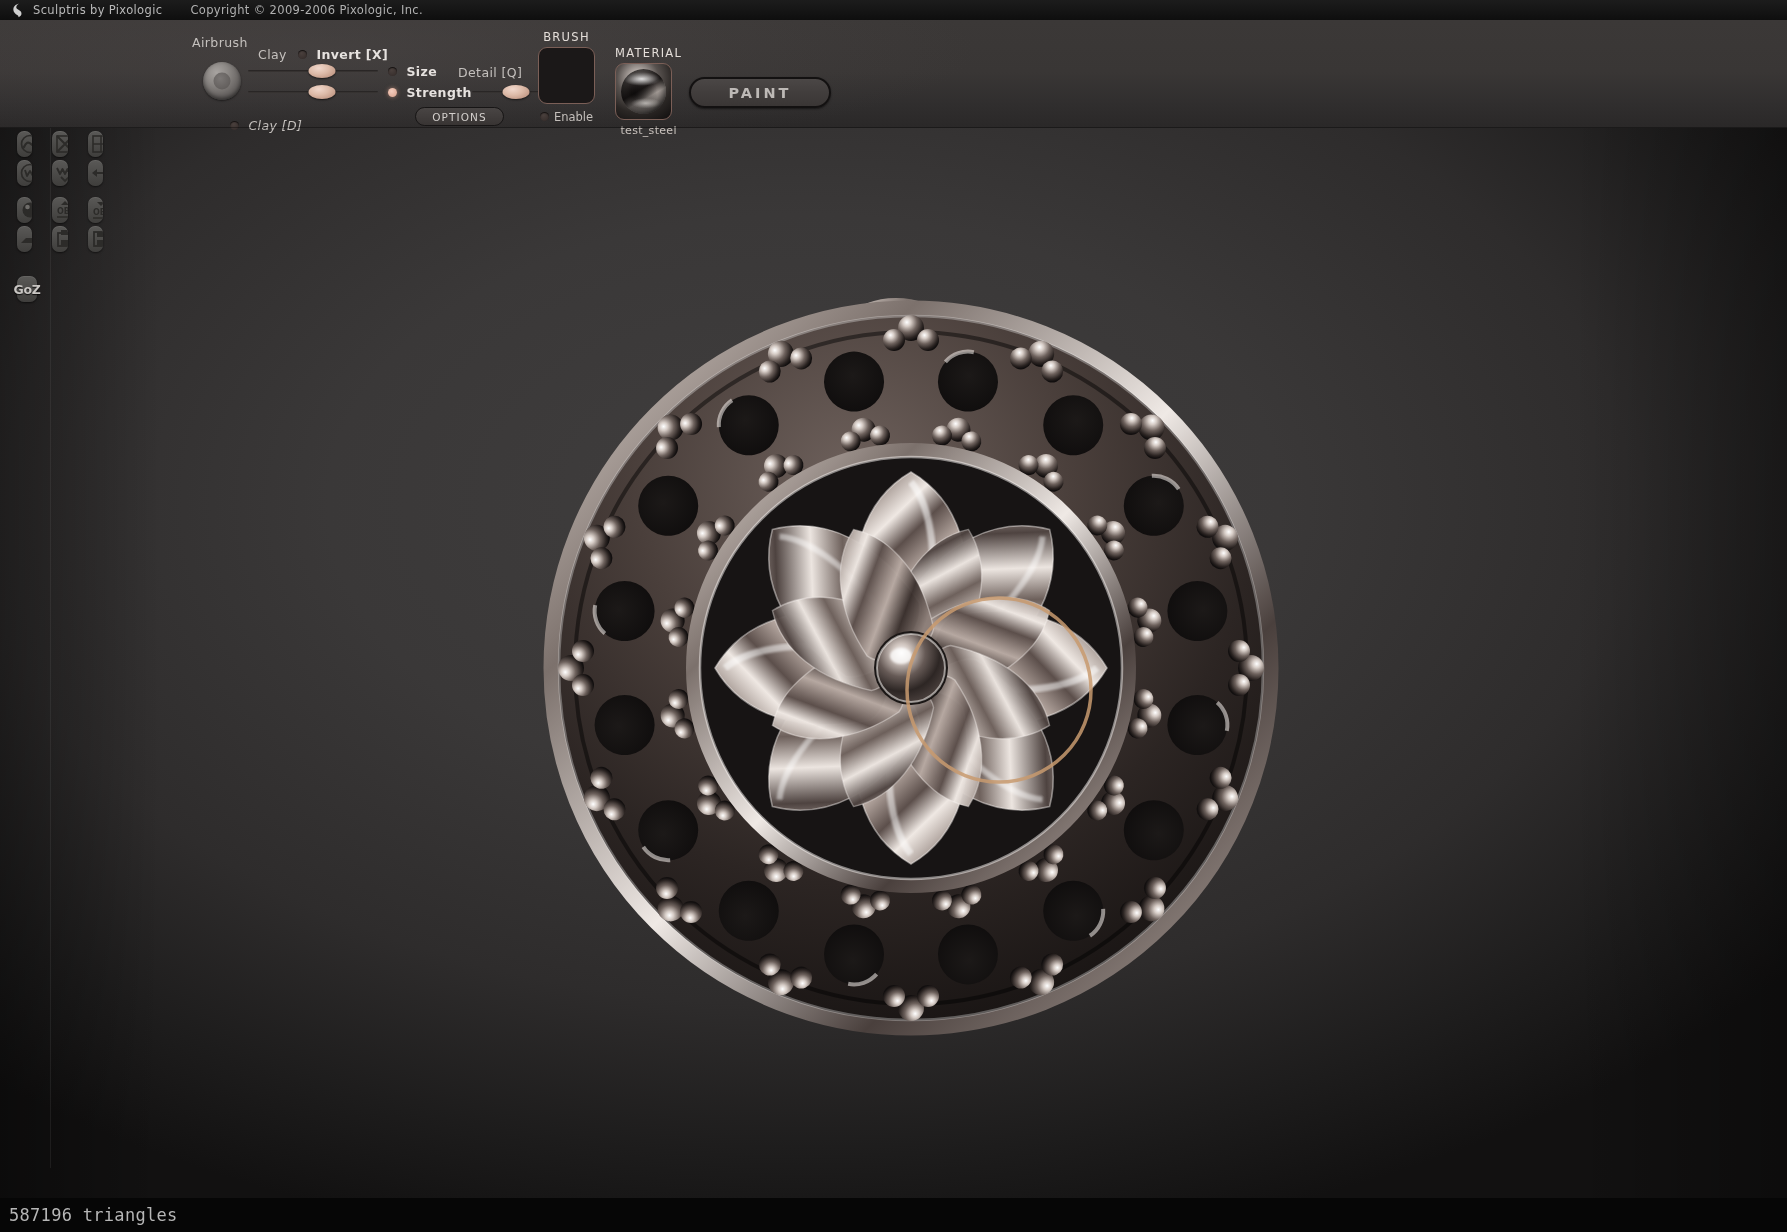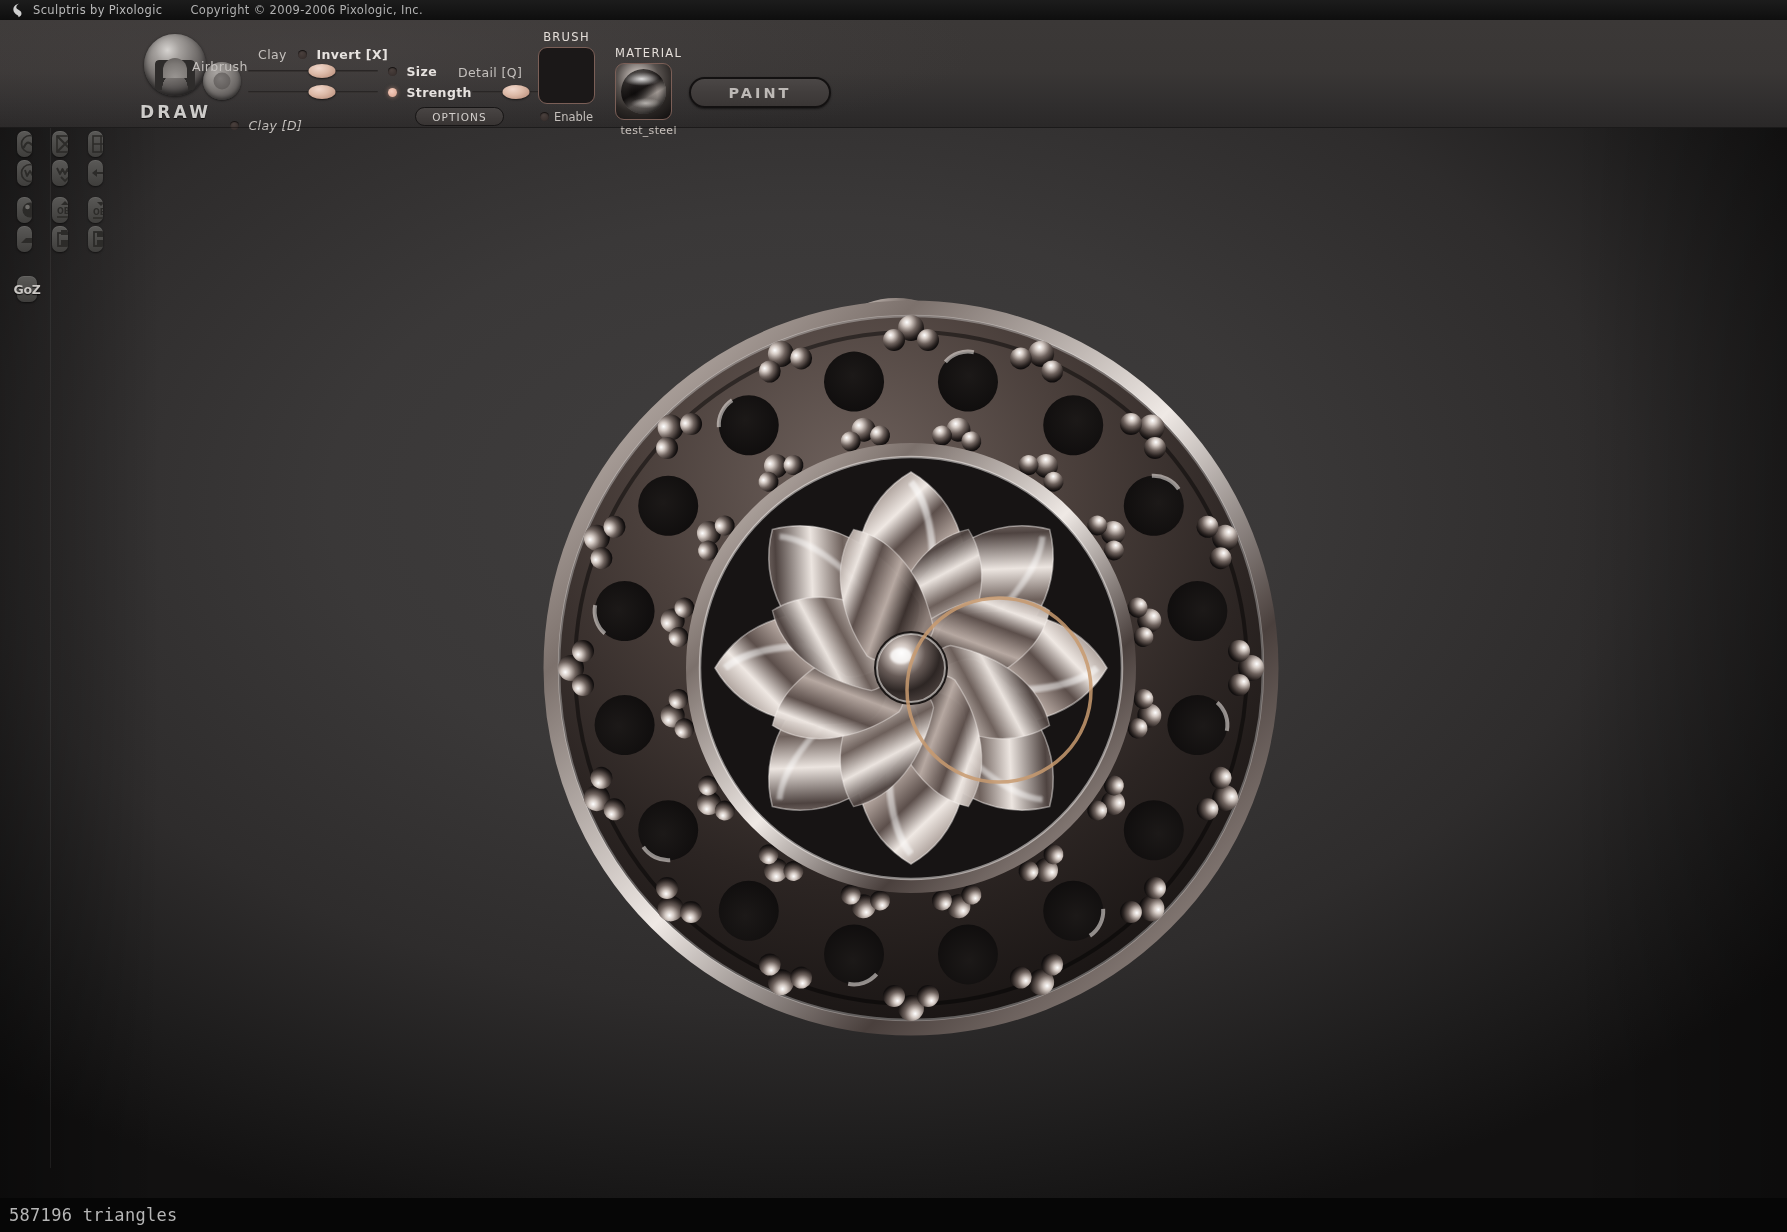--- a/index.html
+++ b/index.html
@@ -258,31 +258,24 @@
       <svg width="13" height="15" viewBox="0 0 13 15">
         <path d="M9.4 0.6 C5.2 1.4 3.1 4.0 3.4 7.2 C3.6 9.6 5.6 10.9 7.2 11.9 C8.3 12.6 8.8 13.3 8.3 14.2 C10.6 13.6 11.9 11.8 11.4 9.8 C11.0 8.1 9.2 7.2 7.7 6.3 C6.5 5.6 6.0 4.8 6.4 3.6 C6.8 2.3 8.0 1.3 9.4 0.6 Z" fill="#cfcfcf"></path>
       </svg>
     </span>
     <span class="tb-text tb-title">Sculptris by Pixologic</span>
     <span class="tb-text tb-copy">Copyright © 2009-2006 Pixologic, Inc.</span>
   </div>
 
   <div id="toppanel">
 
-    <div class="draw-block">
-      <div class="draw-sphere">
-        <div class="glyph"></div>
-        <div class="bump"></div>
-      </div>
-      <div class="draw-label">DRAW</div>
-    </div>
 
     <div class="small-sphere"></div>
 
-    <div class="opt-row" style="left:192px; top:38px;text-align:center;">
+    <div class="opt-row" style="left:192px; top:14px;text-align:center;">
       <span class="optlabel">Airbrush</span>
     </div>
     <div class="opt-row" style="left:258px; top:26px;">
       <span class="optlabel">Clay</span>
     </div>
     <div class="opt-row" style="left:298px; top:26px;">
       <span class="radio"></span>
       <span class="optlabel bright">Invert [X]</span>
     </div>
     <div class="opt-row" style="left:230px; top:97px;font-style:italic;">

